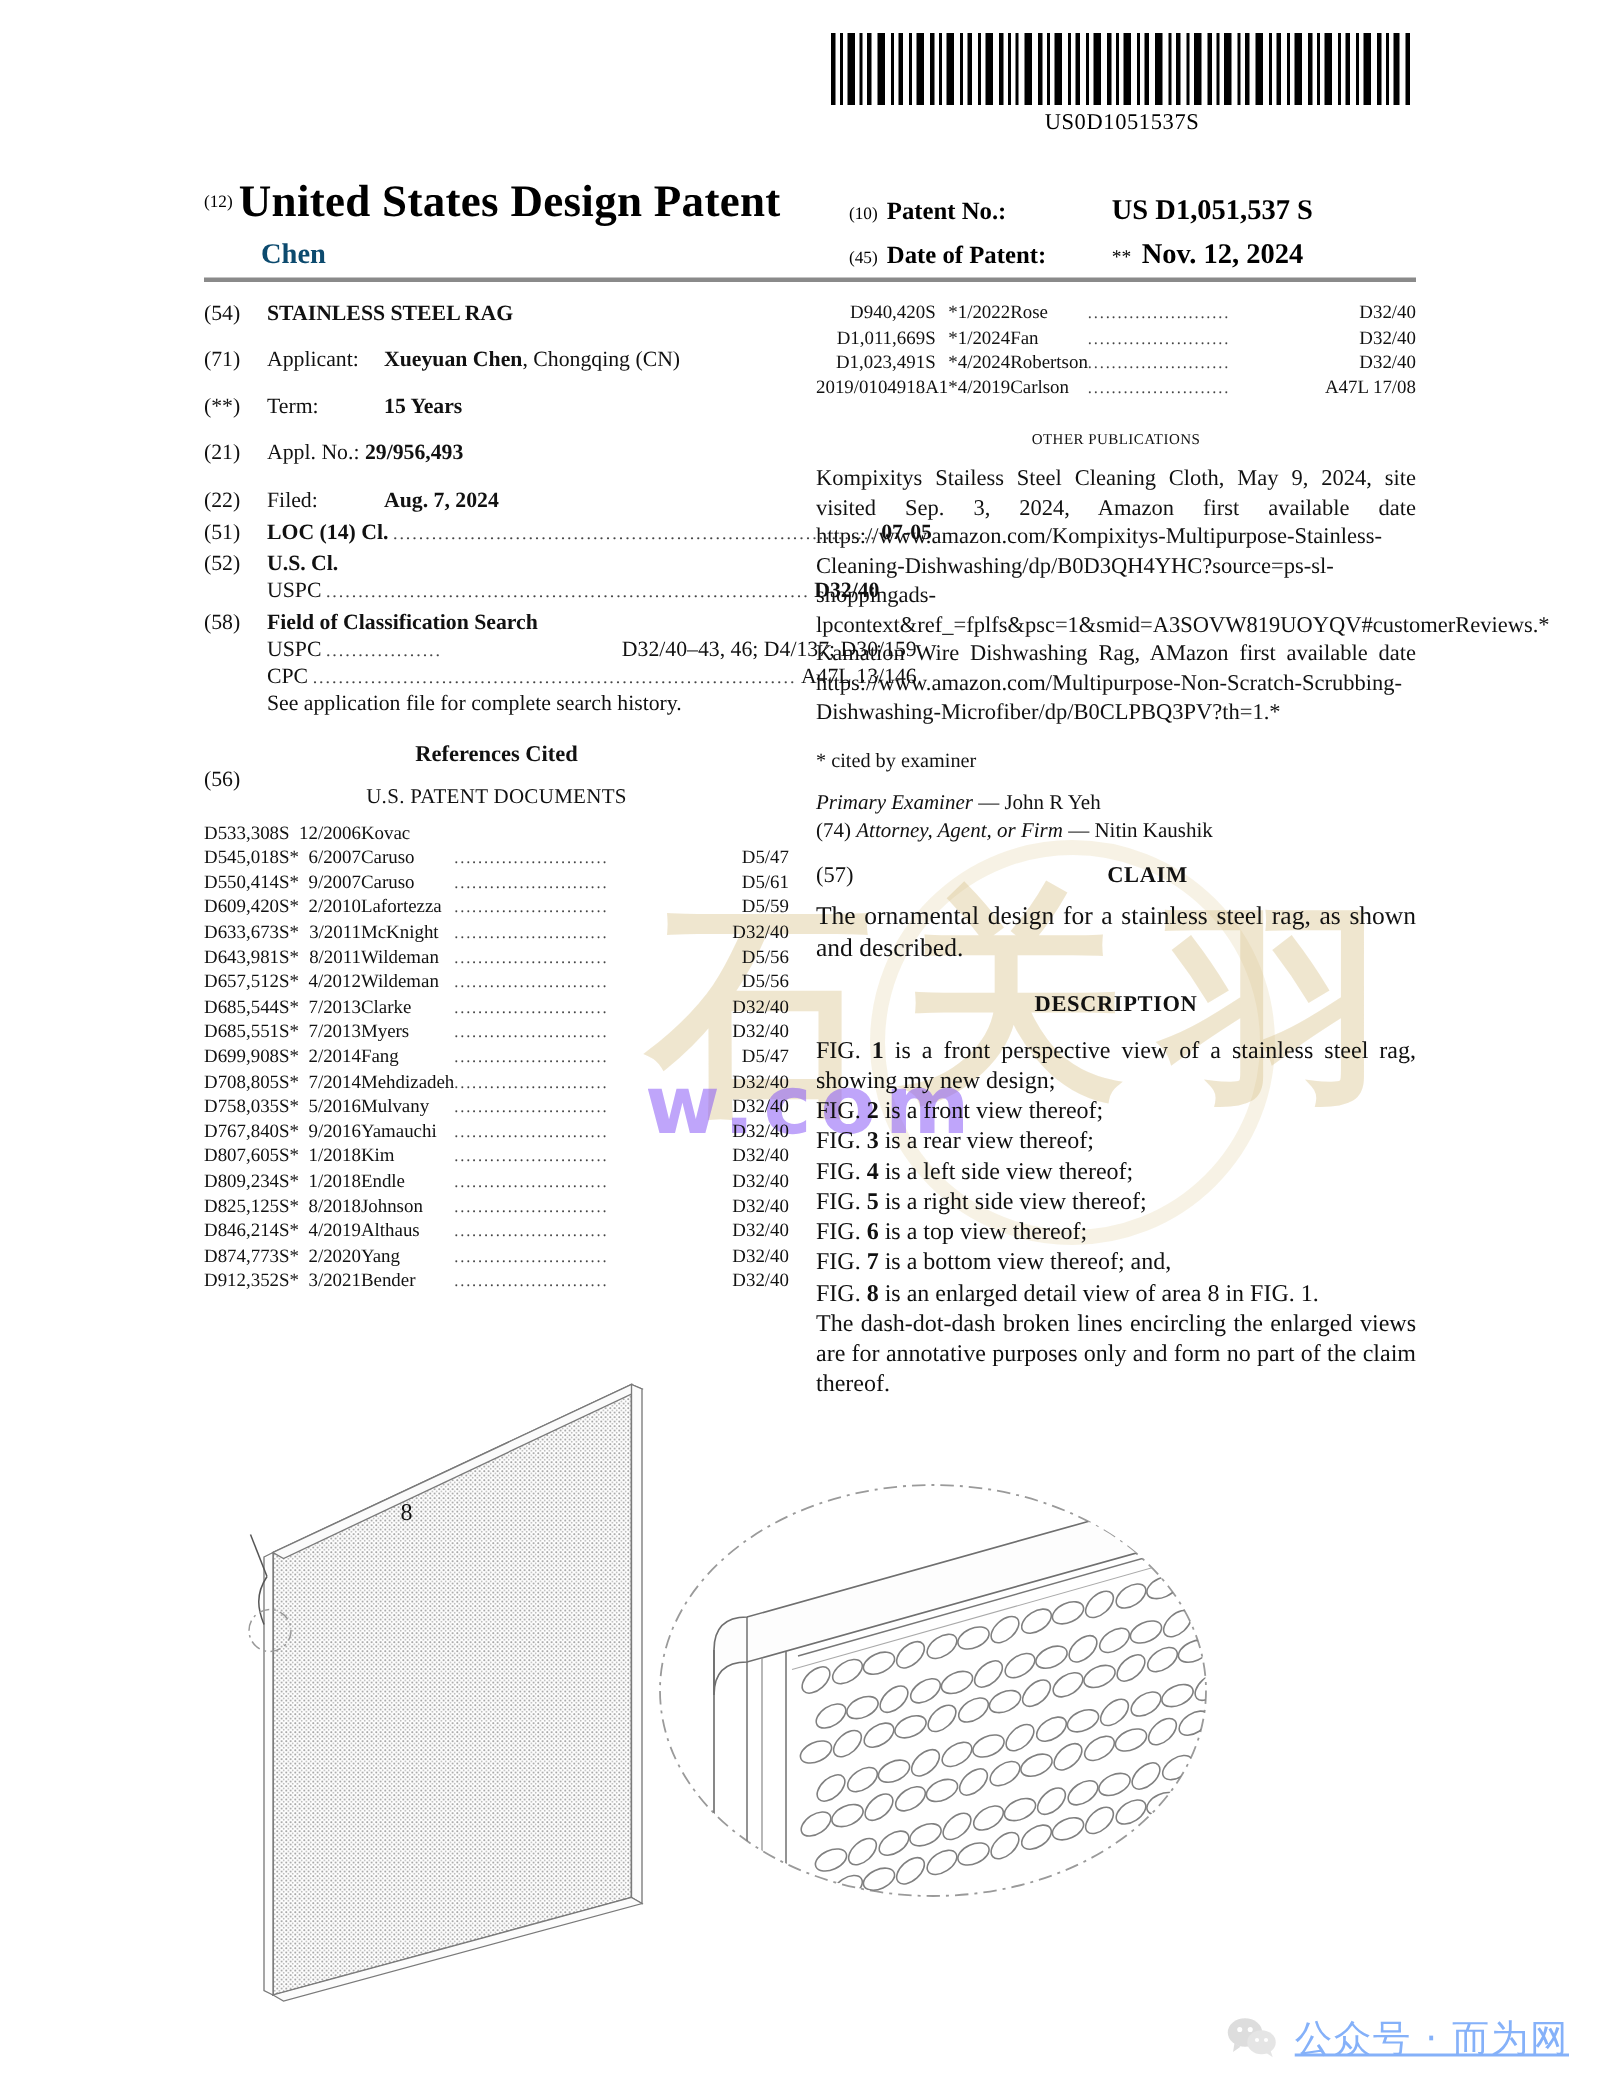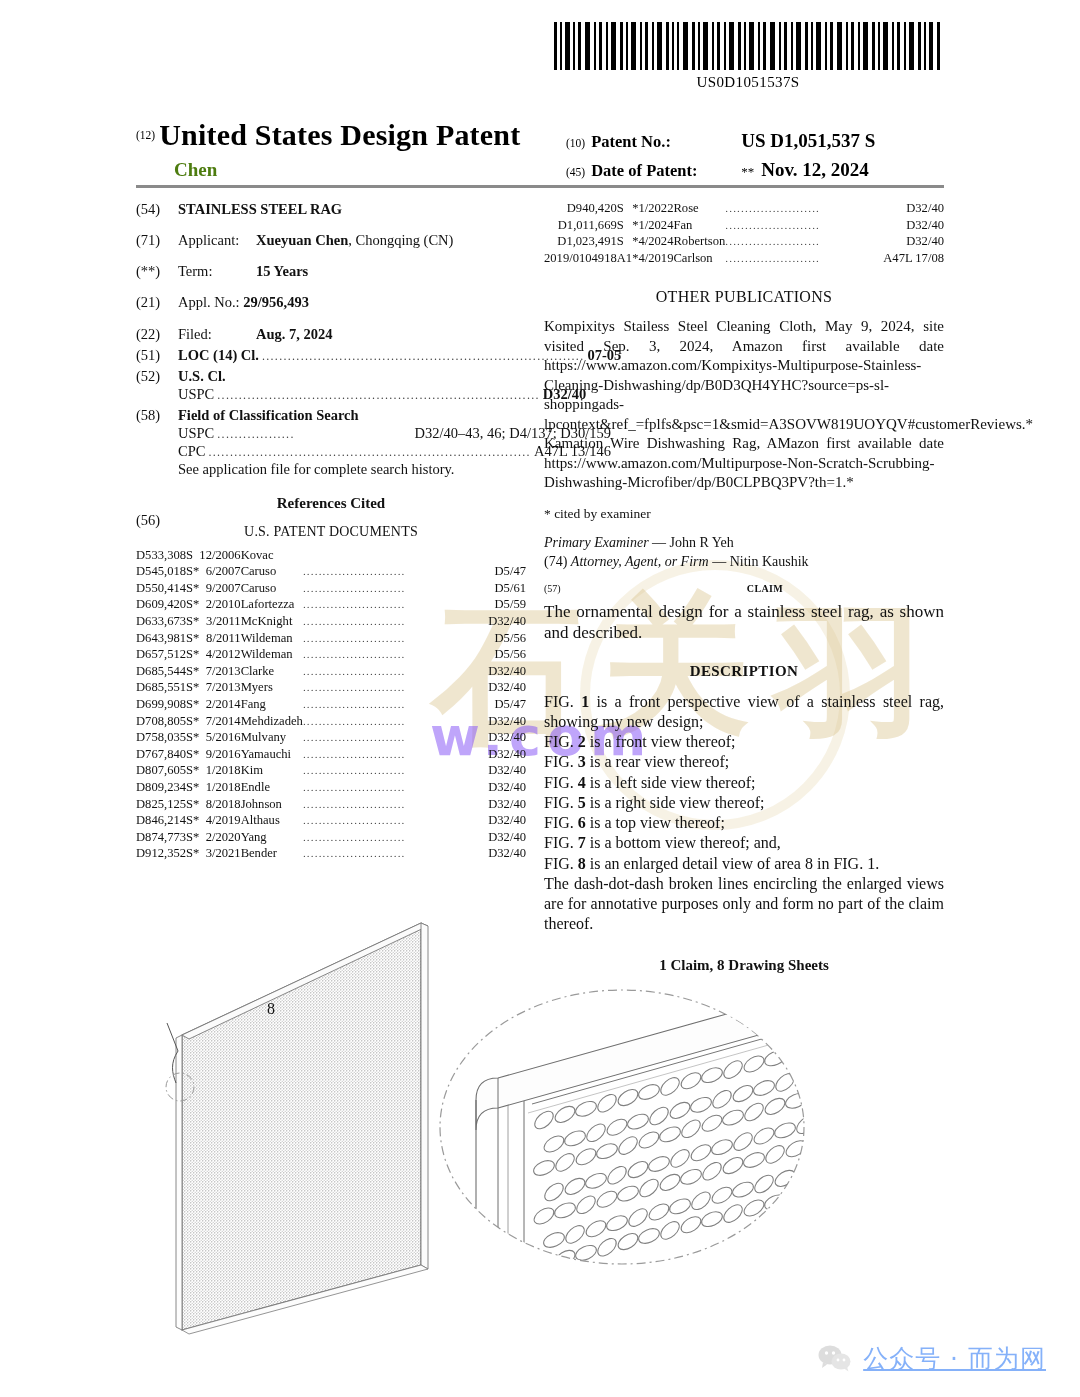--- a/index.html
+++ b/index.html
@@ -40,21 +40,21 @@
   
   #header{position:absolute;left:136px;top:118px;width:808px;z-index:2;}
   .hdr-row{display:flex;align-items:flex-end;}
   .hdr-left{width:430px;}
   .hdr-right{width:378px;display:flex;align-items:baseline;}
   .paren{font-size:11.5px;vertical-align:super;color:#000;}
   #title-main{
     font-size:30px;font-weight:700;letter-spacing:.2px;color:#000;
     font-family:"Liberation Serif",serif;
   }
-  #inventor-line{font-size:19px;font-weight:700;margin-top:5px;margin-left:38px;color:#4d7c0f;}
+  #inventor-line{font-size:19px;font-weight:700;margin-top:5px;margin-left:38px;color:#0c4a6e;}
   .rlabel{font-size:16.5px;font-weight:700;color:#000;}
   .rvalue{font-size:19px;font-weight:700;color:#000;}
   #hdr-rule{
     position:absolute;left:136px;top:185px;width:808px;height:3px;
     background:#8a8a8a;z-index:2;
   }
 
   
   #cols{position:absolute;left:136px;top:200px;width:808px;z-index:2;display:flex;}
   #col-left{width:390px;}
@@ -83,26 +83,26 @@
   td.rkind{padding-right:3px;}
   td.rstar{width:10px;text-align:center;}
   td.rdate{text-align:right;padding-right:6px;}
   td.rname{padding-right:2px;}
   td.rdots{width:100%;overflow:hidden;letter-spacing:1.2px;color:#444;font-size:11px;}
   td.rcls{text-align:right;padding-left:4px;}
 
   table.reftbl-r{width:100%;}
 
   
-  #other-pub-head{text-align:center;font-size:16px;margin:22px 0 11px 0;letter-spacing:.3px;}
+  #other-pub-head{text-align:center;font-size:10px;margin:22px 0 11px 0;letter-spacing:.3px;}
   .pubpara{font-size:15px;line-height:1.30;text-align:justify;margin-bottom:0;}
   #cited{font-size:13.5px;margin-top:13px;}
   .exam{font-size:14px;margin-top:13px;}
   .exam i{font-style:italic;}
-  #claim-head-row{display:flex;margin-top:13px;font-size:10px;}
+  #claim-head-row{display:flex;margin-top:13px;font-size:15px;}
   #claim-head-row .tag{width:42px;}
   #claim-head-row .ttl{flex:1;text-align:center;font-weight:700;letter-spacing:.4px;}
   #claim-text{font-size:17px;line-height:1.26;text-align:justify;margin-top:7px;}
   #desc-head{text-align:center;font-weight:700;font-size:15px;margin:19px 0 12px 0;letter-spacing:.4px;}
   .figline{font-size:16px;line-height:1.265;text-align:justify;}
   #sheets{text-align:center;font-weight:700;font-size:15px;margin-top:22px;}
 
   
   #drawing{position:absolute;left:136px;top:905px;width:808px;height:440px;z-index:2;}
   #drawing svg{display:block;}
@@ -565,21 +565,20 @@
         <div class="figline"><span>FIG. </span><span style="font-weight: 700;">3</span><span> is a rear view thereof;</span></div>
         <div class="figline"><span>FIG. </span><span style="font-weight: 700;">4</span><span> is a left side view thereof;</span></div>
         <div class="figline"><span>FIG. </span><span style="font-weight: 700;">5</span><span> is a right side view thereof;</span></div>
         <div class="figline"><span>FIG. </span><span style="font-weight: 700;">6</span><span> is a top view thereof;</span></div>
         <div class="figline"><span>FIG. </span><span style="font-weight: 700;">7</span><span> is a bottom view thereof; and,</span></div>
         <div class="figline"><span>FIG. </span><span style="font-weight: 700;">8</span><span> is an enlarged detail view of area 8 in FIG. 1.</span></div>
       </div>
 
     <div class="figline">The dash-dot-dash broken lines encircling the enlarged views are for annotative purposes only and form no part of the claim thereof.</div>
 
-    <div id="sheets">1 Claim, 8 Drawing Sheets</div>
   </div>
 </div>
 
 <div id="drawing">
   <svg width="808" height="440" viewBox="0 0 808 440">
     <defs>
       <pattern id="mesh" width="3" height="3" patternUnits="userSpaceOnUse">
         <rect width="3" height="3" fill="#ffffff"></rect>
         <circle cx="0.8" cy="0.8" r="0.62" fill="#8d8d8d"></circle>
         <circle cx="2.2" cy="2.2" r="0.5" fill="#a6a6a6"></circle>

